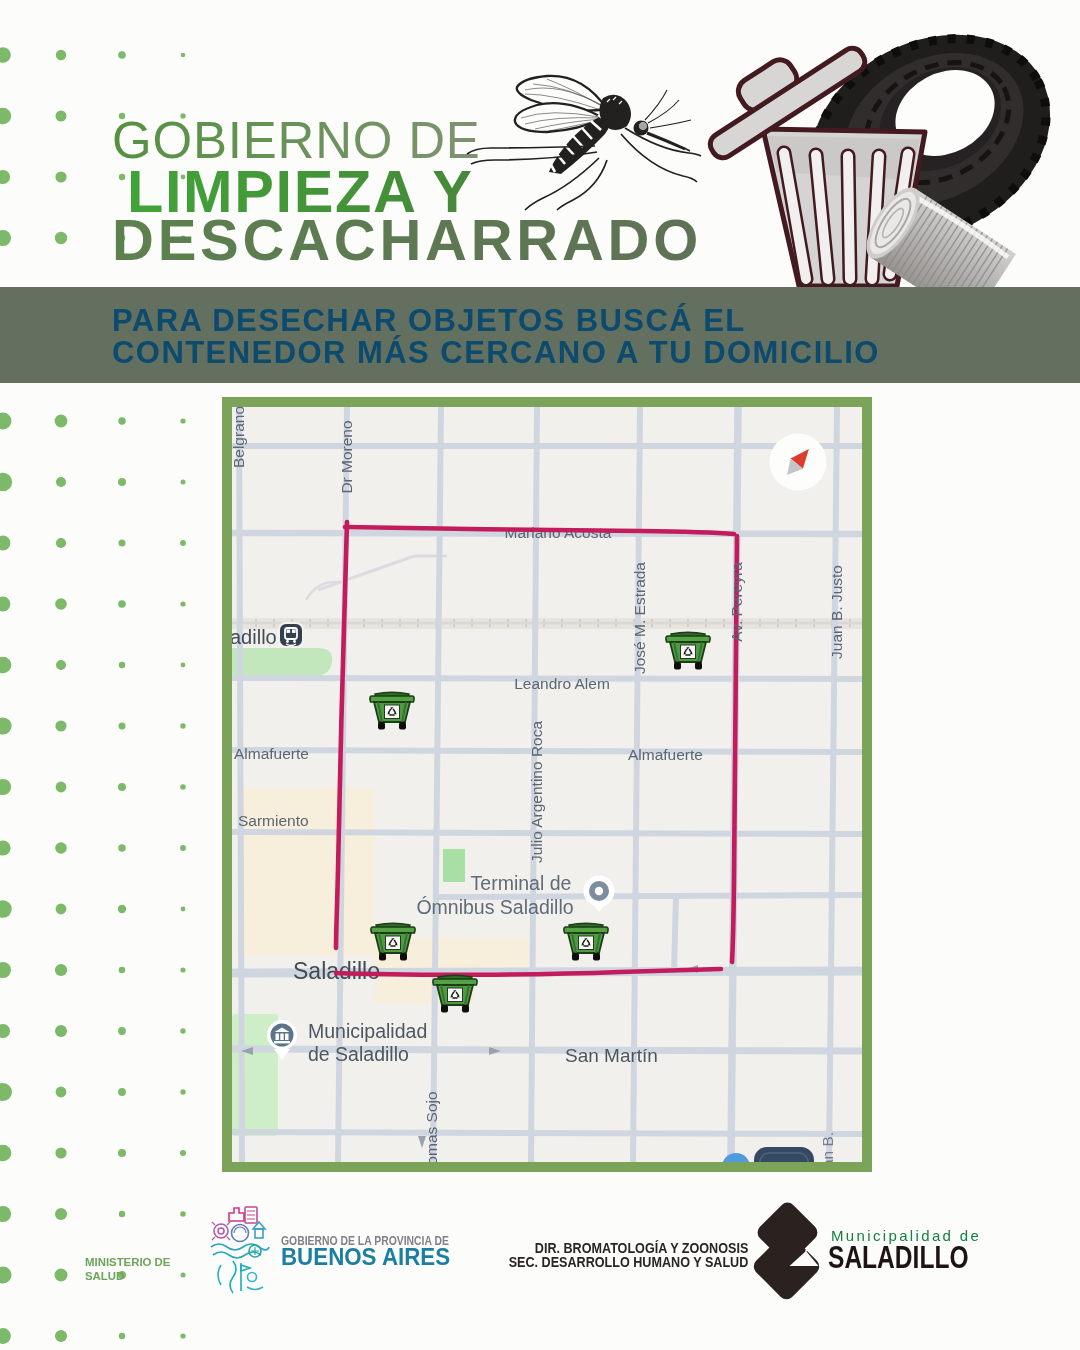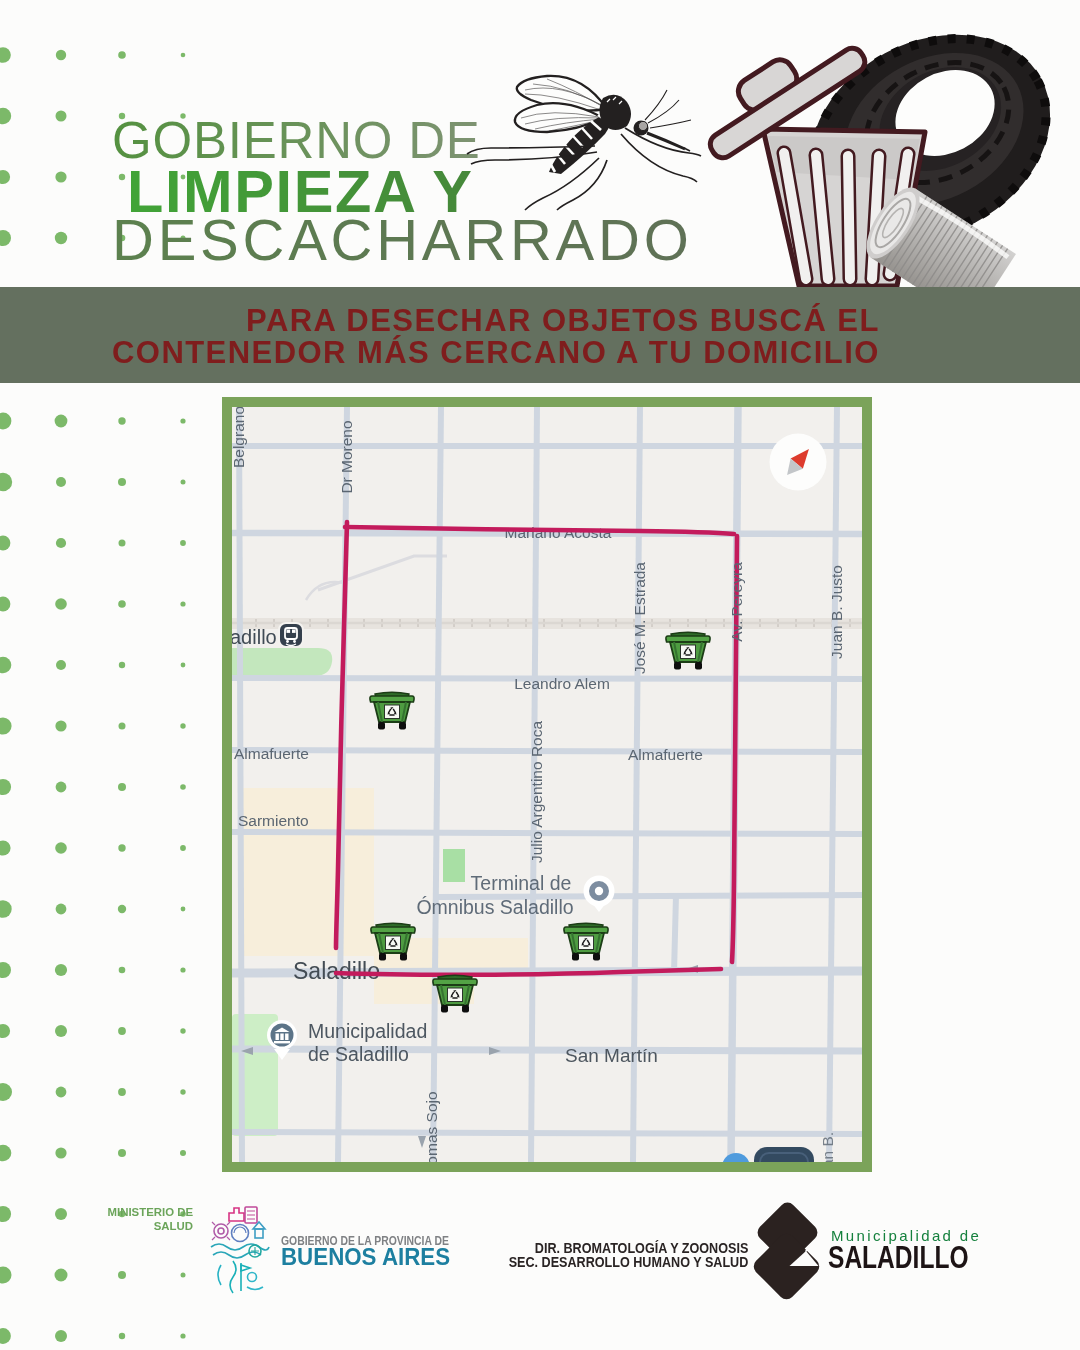--- a/index.html
+++ b/index.html
@@ -94,21 +94,21 @@
 <circle cx="183" cy="1336" r="2.6"></circle>
 </g>
   </svg>
 
 <div class="abs" style="left:112px;top:114.7px;line-height:1;font-size:51px;font-weight:400;letter-spacing:0.8px;
   background:linear-gradient(90deg,#549140,#7e9372);-webkit-background-clip:text;color:transparent;">GOBIERNO DE</div>
 
 <div class="abs" style="left:127px;top:161.5px;line-height:1;font-size:59.5px;font-weight:700;letter-spacing:1.6px;
   background:linear-gradient(90deg,#41a437,#46883a);-webkit-background-clip:text;color:transparent;">LIMPIEZA Y</div>
 
-<div class="abs" style="left:112px;top:210.7px;line-height:1;font-size:58px;font-weight:400;letter-spacing:3.75px;
+<div class="abs" style="left:112px;top:210.7px;line-height:1;font-size:58px;font-weight:700;letter-spacing:3.75px;
   background:linear-gradient(90deg,#5c814e,#5f7156);-webkit-background-clip:text;color:transparent;">DESCACHARRADO</div>
 
 <svg class="abs" style="left:455px;top:60px;" width="250" height="160" viewBox="0 0 250 160" id="mosquito">
 
 <g stroke="#232020" fill="#fdfdfc">
 <path d="M152,49 Q128,14 92,16 Q68,18 62,27 Q60,33 76,40 Q115,55 152,49 Z" stroke-width="2.3"></path>
 <path d="M148,58 Q112,38 82,45 Q58,52 60,62 Q64,72 92,72 Q125,70 148,58 Z" stroke-width="2.3"></path>
 </g>
 <g stroke="#232020" stroke-width="0.7" fill="none" opacity="0.75">
 <path d="M70,30 Q105,22 148,46 M78,24 Q112,26 150,47 M92,19 Q120,30 150,48 M70,34 Q100,34 146,50"></path>
@@ -205,21 +205,21 @@
 <path d="M5,-34 Q60,-38 115,-34" stroke="#fcfcfb" stroke-width="5" fill="none" opacity="0.8"></path>
 <ellipse cx="0" cy="0" rx="17" ry="41" fill="#cfcdcc"></ellipse>
 <ellipse cx="0" cy="0" rx="14" ry="36" fill="#e9e8e7"></ellipse>
 <ellipse cx="0" cy="0" rx="10" ry="28" fill="none" stroke="#a9a7a5" stroke-width="2"></ellipse>
 <ellipse cx="0" cy="0" rx="5.5" ry="17" fill="none" stroke="#b5b3b1" stroke-width="1.6"></ellipse>
 </g>
 </svg>
 
 <div class="abs" style="left:0;top:287px;width:1080px;height:96px;background:#64705f;"></div>
 
-<div class="abs" style="left:112px;top:304.6px;color:#7f1d1d;font-weight:700;font-size:31px;line-height:32px;letter-spacing:1.45px;text-align:right;">
+<div class="abs" style="left:112px;top:304.6px;color:#0c4a6e;font-weight:700;font-size:31px;line-height:32px;letter-spacing:1.45px;">
   PARA DESECHAR OBJETOS BUSCÁ EL<br>CONTENEDOR MÁS CERCANO A TU DOMICILIO
 </div>
 
 <div class="abs" style="left:222px;top:397px;width:630px;height:755px;border:10px solid #7ba35a;background:#f1efec;">
 <svg width="630" height="755" viewBox="232 407 630 755" id="map" style="display:block">
 
 <rect x="232" y="407" width="630" height="755" fill="#f2f0ed"></rect>
 
 <g fill="#f7eedb">
 <rect x="242" y="788" width="132" height="168"></rect>
@@ -485,21 +485,21 @@
 <rect x="7" y="16" width="7" height="7.5" rx="2" fill="#0e0e0e"></rect>
 </g>
 
 <circle cx="736" cy="1167" r="14" fill="#4f9bdd"></circle>
 
 <rect x="754" y="1147" width="60" height="30" rx="13" fill="#334a60"></rect>
 <rect x="760" y="1153" width="48" height="18" rx="9" fill="none" stroke="#48607a" stroke-width="2"></rect>
 </svg>
 </div>
 
-<div class="abs" style="left:85px;top:1205px;width:108px;text-align:right;color:#6ba45a;font-weight:700;font-size:11.4px;line-height:14px;">MINISTERIO DE<br>SALUD</div>
+<div class="abs" style="left:85px;top:1255px;width:108px;color:#6ba45a;font-weight:700;font-size:11.4px;line-height:14px;">MINISTERIO DE<br>SALUD</div>
 
 <svg class="abs" style="left:207px;top:1203px;" width="66" height="92" viewBox="0 0 66 92" id="emblema">
 
 <g fill="none" stroke-width="1.6">
 <path d="M22,10 h5 v-5 h5 v5 h5 v8 h-15 z" stroke="#d63384"></path>
 <rect x="38" y="4" width="12" height="16" rx="1" stroke="#c04a9a"></rect>
 <path d="M40,8 h8 M40,12 h8 M40,16 h8" stroke="#c04a9a" stroke-width="1.1"></path>
 <circle cx="14" cy="28" r="7" stroke="#b05ca8"></circle>
 <circle cx="14" cy="28" r="3" stroke="#b05ca8"></circle>
 <path d="M8,22 l-3,-3 M20,22 l3,-3 M8,34 l-3,3 M20,34 l3,3" stroke="#b05ca8" stroke-width="1.2"></path>

